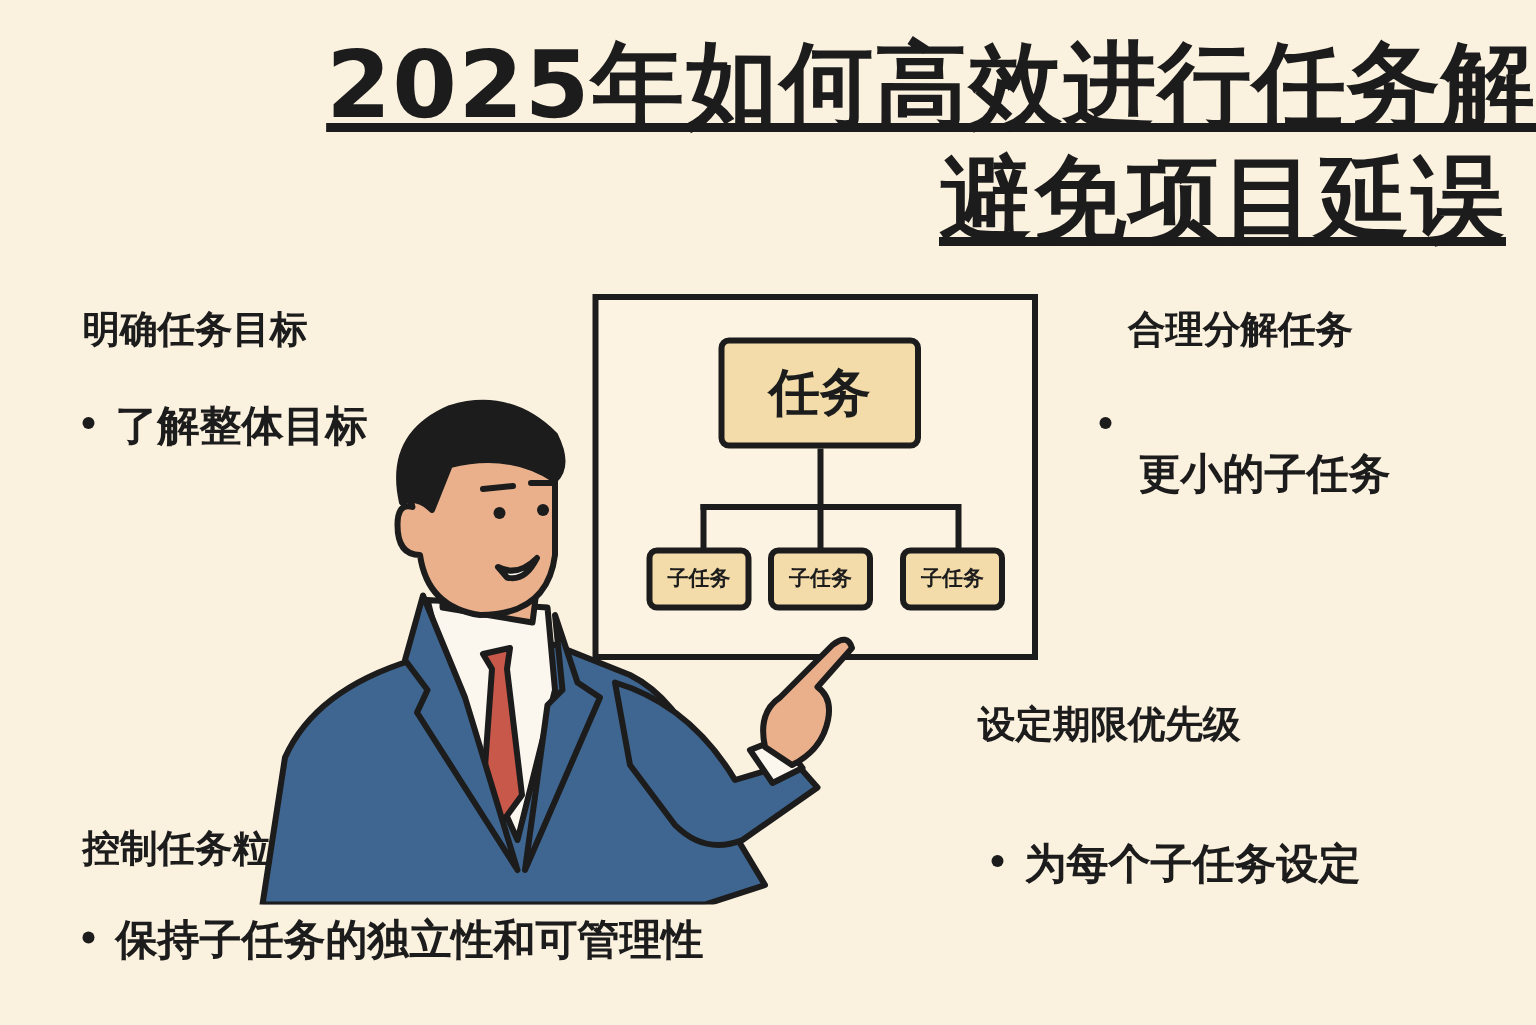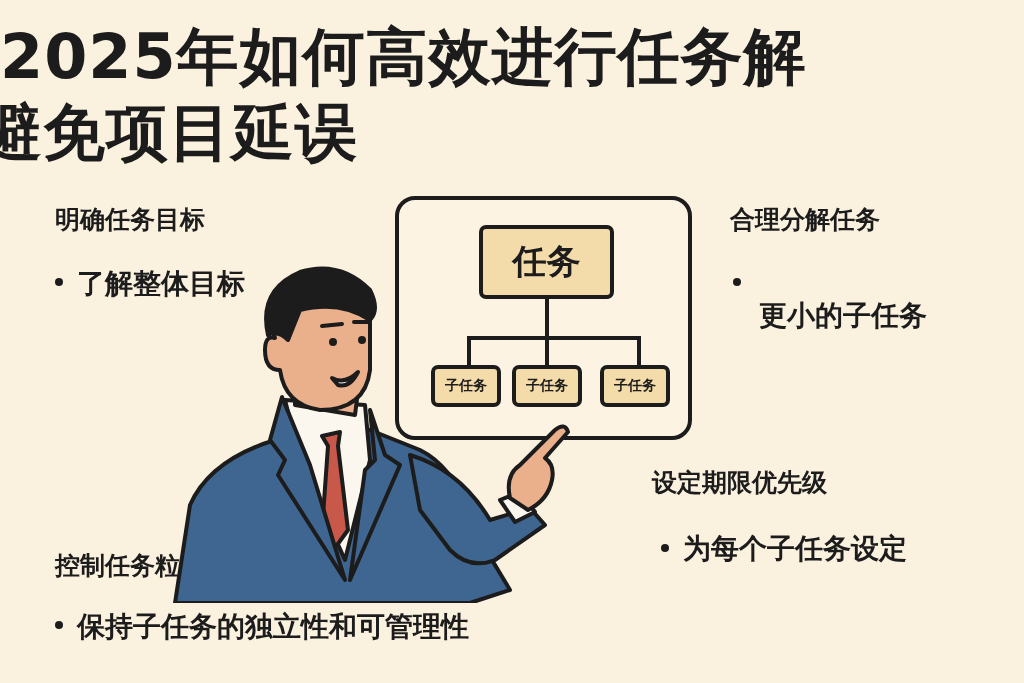--- a/index.html
+++ b/index.html
@@ -4,41 +4,42 @@
   <style>
     * { box-sizing: border-box; margin: 0; padding: 0; }
     html, body { width: 1024px; height: 683px; overflow: hidden; }
     body {
       background: #fbf1df;
       font-family: "DejaVu Sans", "Liberation Sans", sans-serif;
       color: #1c1c1c;
       position: relative;
     }
     .title {
-      position: absolute; left: 0; width: 1024px; text-align: left;
+      position: absolute; left: 0; width: 1024px; text-align: right;
       font-weight: bold; font-size: 62px; letter-spacing: 1px; line-height: 1;
       color: #1c1c1c;
+      text-decoration: underline;
     }
     .title.l1 { top: 26px; }
     .title.l2 { top: 102px; left: -20px; }
     .section-title {
       position: absolute; font-weight: bold; font-size: 25px; line-height: 1; color: #1c1c1c;
     }
     .bullet {
       position: absolute; font-size: 28px; line-height: 32px; color: #1c1c1c; font-weight: bold;
     }
     .bullet .dot {
       display: inline-block; width: 8px; height: 8px; border-radius: 50%;
       background: #1c1c1c; margin-right: 14px; vertical-align: middle; position: relative; top: -3px;
     }
     .bullet .cont { display: block; padding-left: 26px; }
 
     .board {
       position: absolute; left: 395px; top: 196px; width: 297px; height: 244px;
-      border: 4px solid #1c1c1c; border-radius: 20px; background: #fcf3e2;
+      border: 4px solid #1c1c1c; border-radius: 0; background: #fcf3e2;
     }
     .node {
       position: absolute; background: #f3dcaa; border: 4px solid #1c1c1c; border-radius: 7px;
       display: flex; align-items: center; justify-content: center; font-weight: bold; color: #1c1c1c;
     }
     .node.main { left: 80px; top: 25px; width: 135px; height: 74px; font-size: 34px; }
     .node.sub { top: 165px; width: 70px; height: 42px; font-size: 14px; font-family: Liberation Mono, monospace; }
     .line { position: absolute; background: #1c1c1c; }
 
     .person { position: absolute; left: 170px; top: 260px; width: 420px; height: 343px; }
@@ -47,28 +48,28 @@
 <body>
 
 <div class="title l1">2025年如何高效进行任务解</div>
 <div class="title l2">避免项目延误</div>
 
 <div class="section-title" style="left:55px; top:207px;">明确任务目标</div>
 <div class="bullet" style="left:55px; top:268px;">
   <span class="dot"></span><span>了解整体目标</span>
 </div>
 
-<div class="section-title" style="left:730px; top:207px;">合理分解任务</div>
+<div class="section-title" style="left:752px; top:207px;">合理分解任务</div>
 <div class="bullet" style="left:733px; top:268px;">
   <span class="dot"></span>
   <span class="cont">更小的子任务</span>
 </div>
 
 <div class="section-title" style="left:652px; top:470px;">设定期限优先级</div>
-<div class="bullet" style="left:661px; top:535px;font-family:Liberation Mono, monospace;">
+<div class="bullet" style="left:661px; top:560px;">
   <span class="dot"></span><span>为每个子任务设定</span>
 </div>
 
 <div class="section-title" style="left:55px; top:553px;">控制任务粒度</div>
 <div class="bullet" style="left:55px; top:611px;text-align:right;">
   <span class="dot"></span><span>保持子任务的独立性和可管理性</span>
 </div>
 
 <div class="board">
   <div class="node main">任务</div>

